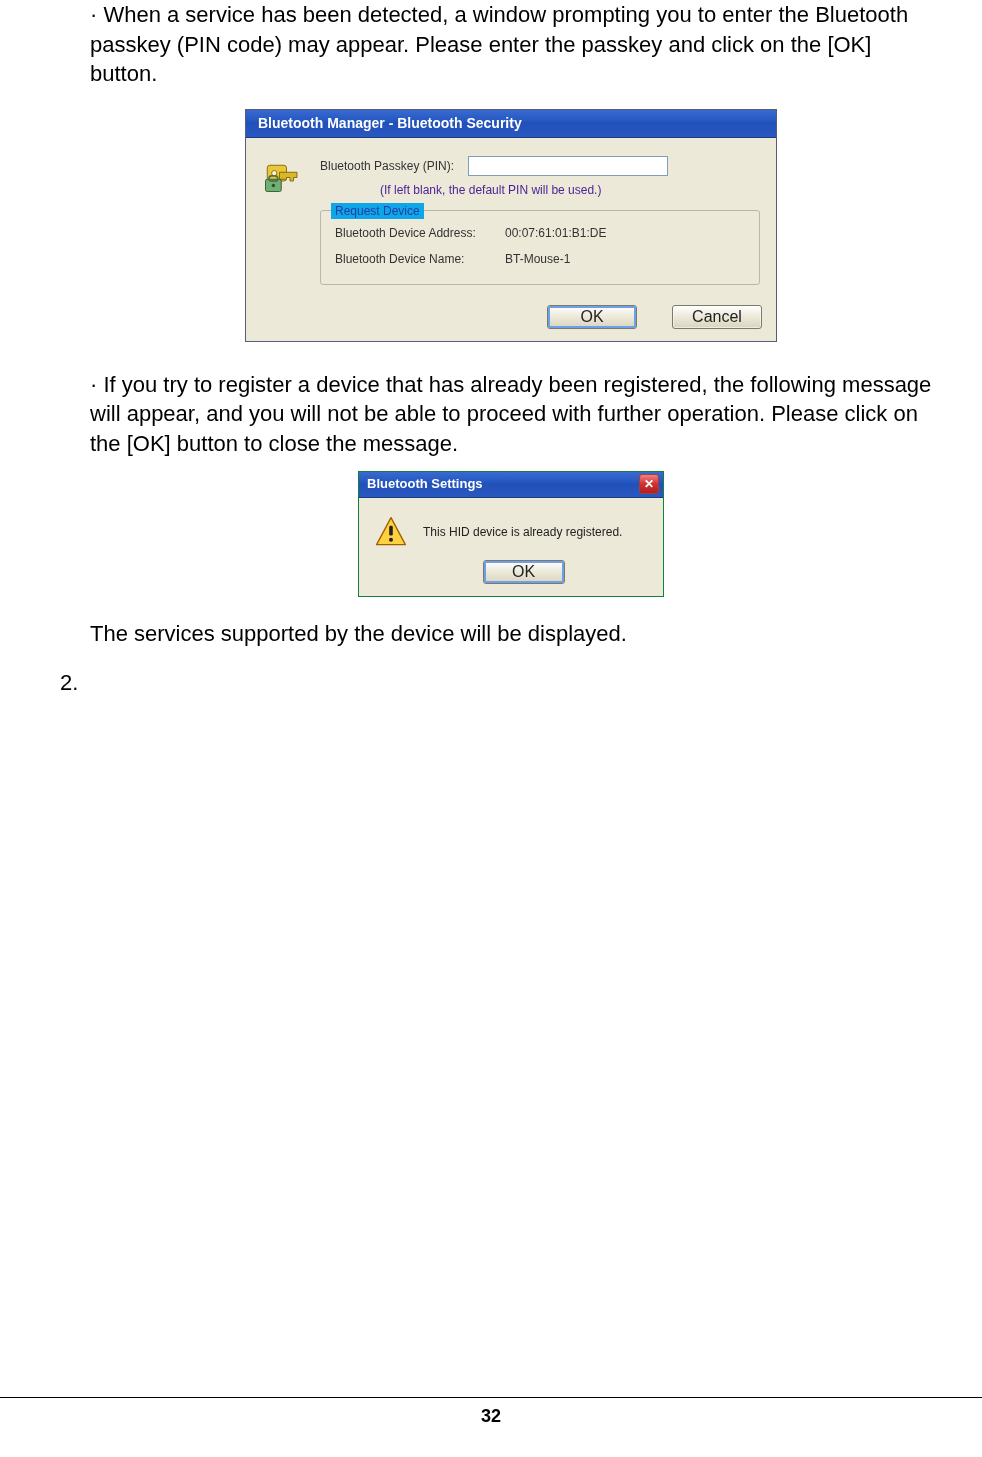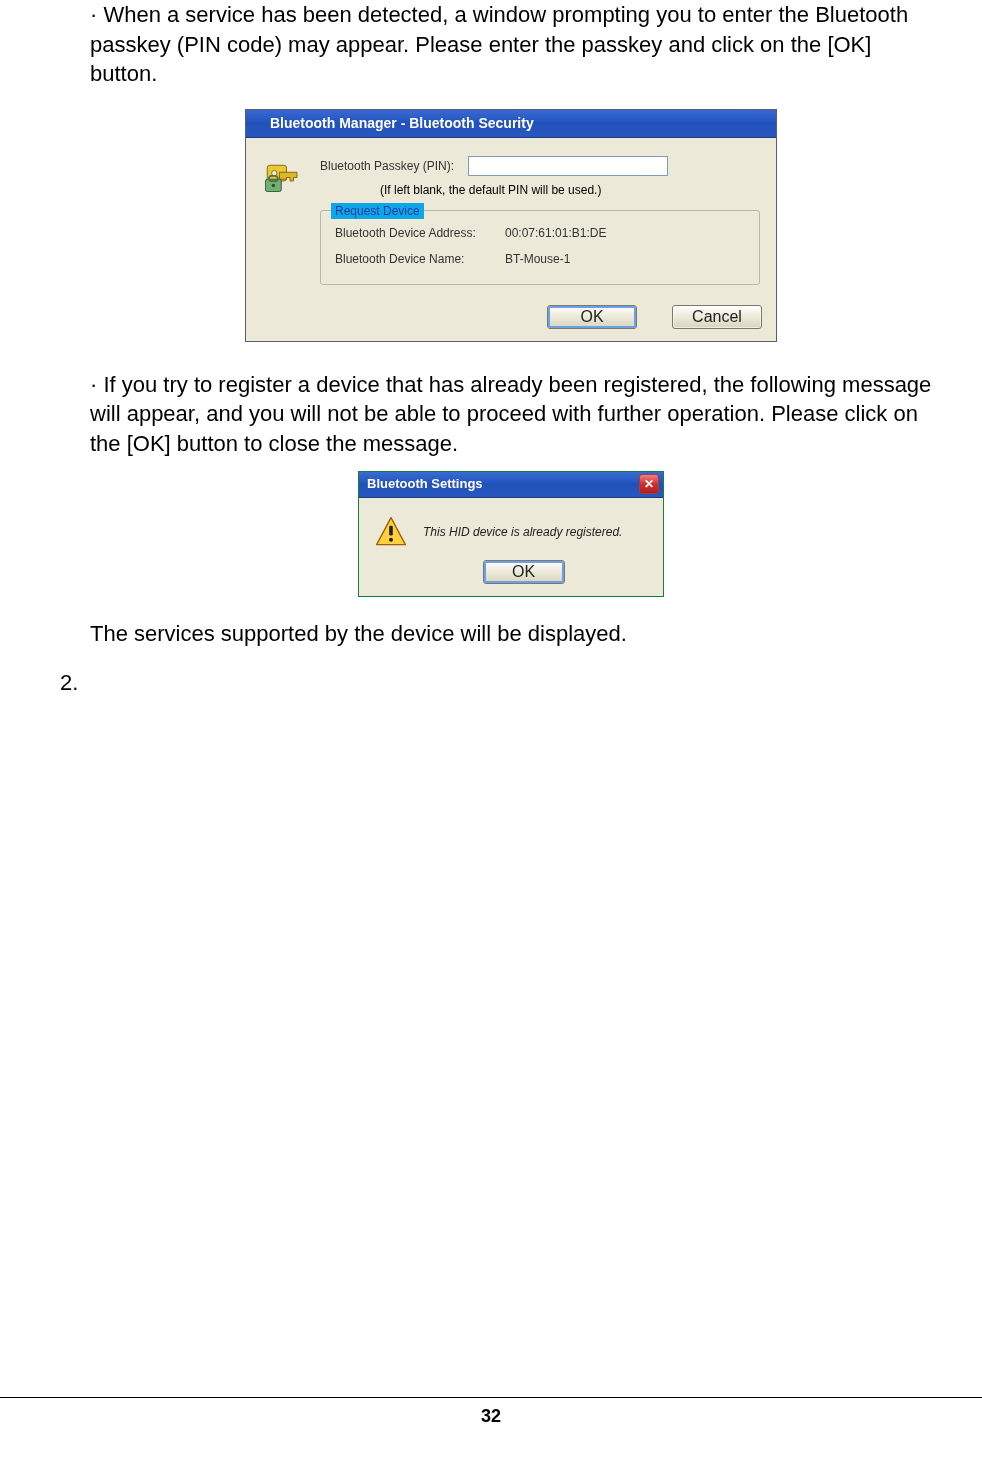--- a/index.html
+++ b/index.html
@@ -26,21 +26,21 @@
       border: 1px solid #5a5a7a;
       background: #ece9d8;
       font-family: Tahoma, sans-serif;
     }
     .dialog1-title {
       height: 28px;
       background: linear-gradient(to bottom, #3a6ad0 0%, #2255c0 45%, #2050b8 46%, #2858c0 100%);
       color: #fff;
       font-size: 14px;
       font-weight: bold;
-      padding-left: 24px;
+      padding-left: 12px;
       display: flex;
       align-items: center;
       border-bottom: 1px solid #1a3a80;
     }
     .dialog1-body {
       padding: 18px 16px 14px 16px;
       display: flex;
       gap: 16px;
     }
     .key-icon {
@@ -62,21 +62,21 @@
       gap: 14px;
       margin-bottom: 6px;
     }
     .pin-input {
       border: 1px solid #7f9db9;
       background: #fff;
       height: 20px;
       width: 200px;
     }
     .hint-row {
-      color: #000000;
+      color: #4c1d95;
       font-size: 12px;
       padding-left: 60px;
       margin-bottom: 12px;
     }
     .fieldset {
       border: 1px solid #b8b8a8;
       border-radius: 3px;
       padding: 10px 14px 16px 14px;
       position: relative;
       margin-top: 4px;
@@ -161,21 +161,20 @@
       gap: 14px;
     }
     .warn-icon {
       width: 36px;
       height: 36px;
       flex-shrink: 0;
     }
     .dialog2-msg {
       font-size: 12px;
       color: #222;
-      font-style: italic;
     }
     .dialog2-buttons {
       padding: 4px 0 12px 0;
       display: flex;
       justify-content: center;
     }
     
     .step-row {
       display: flex;
       gap: 14px;

